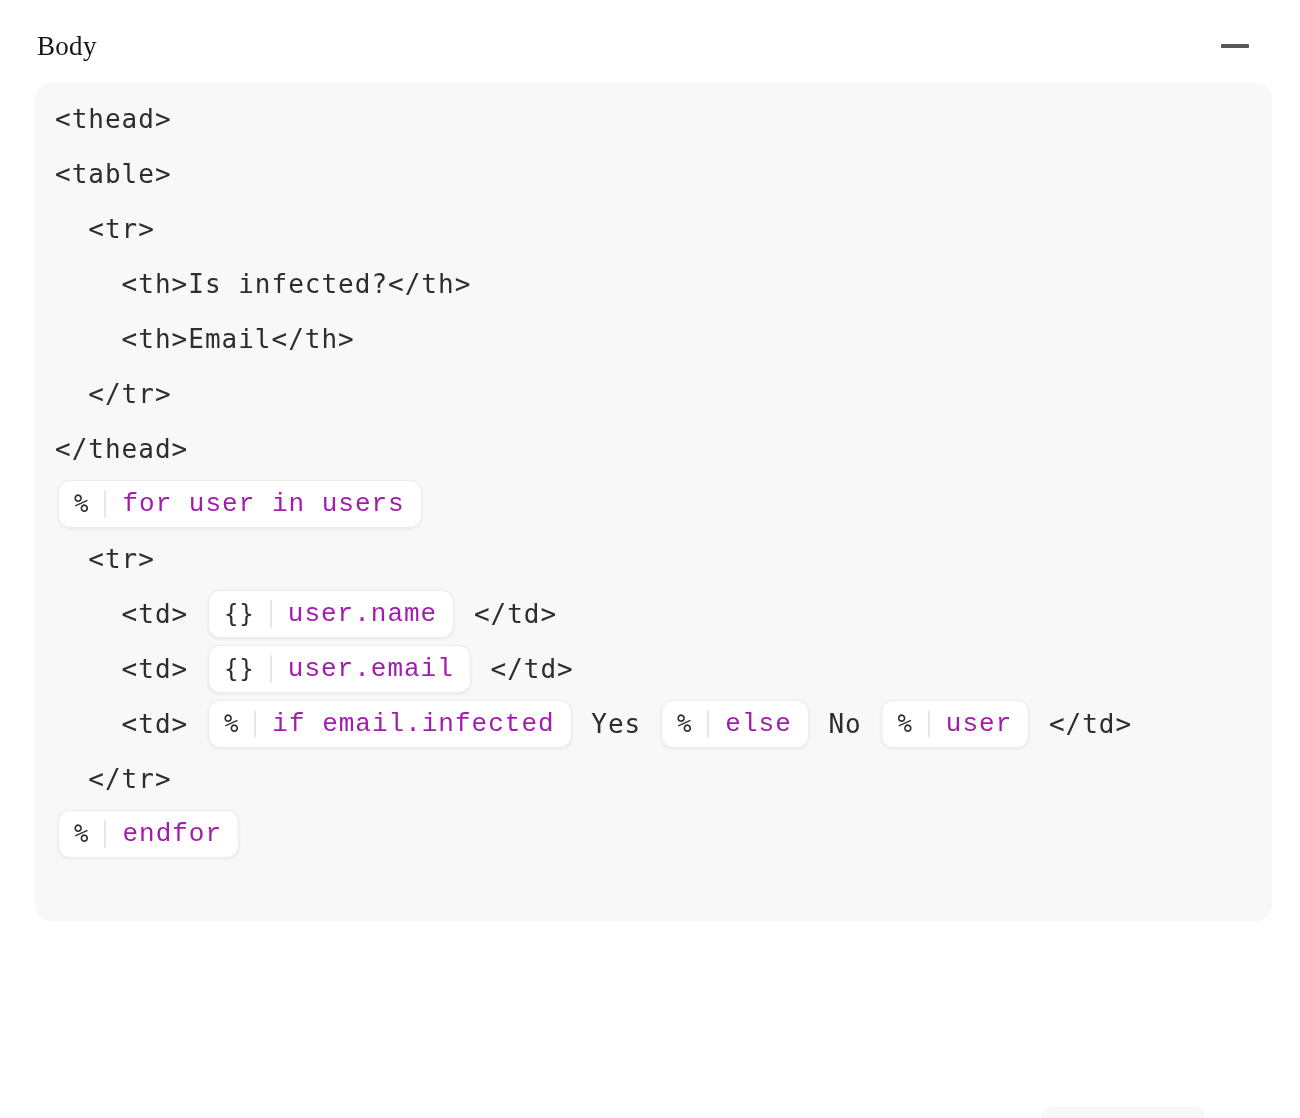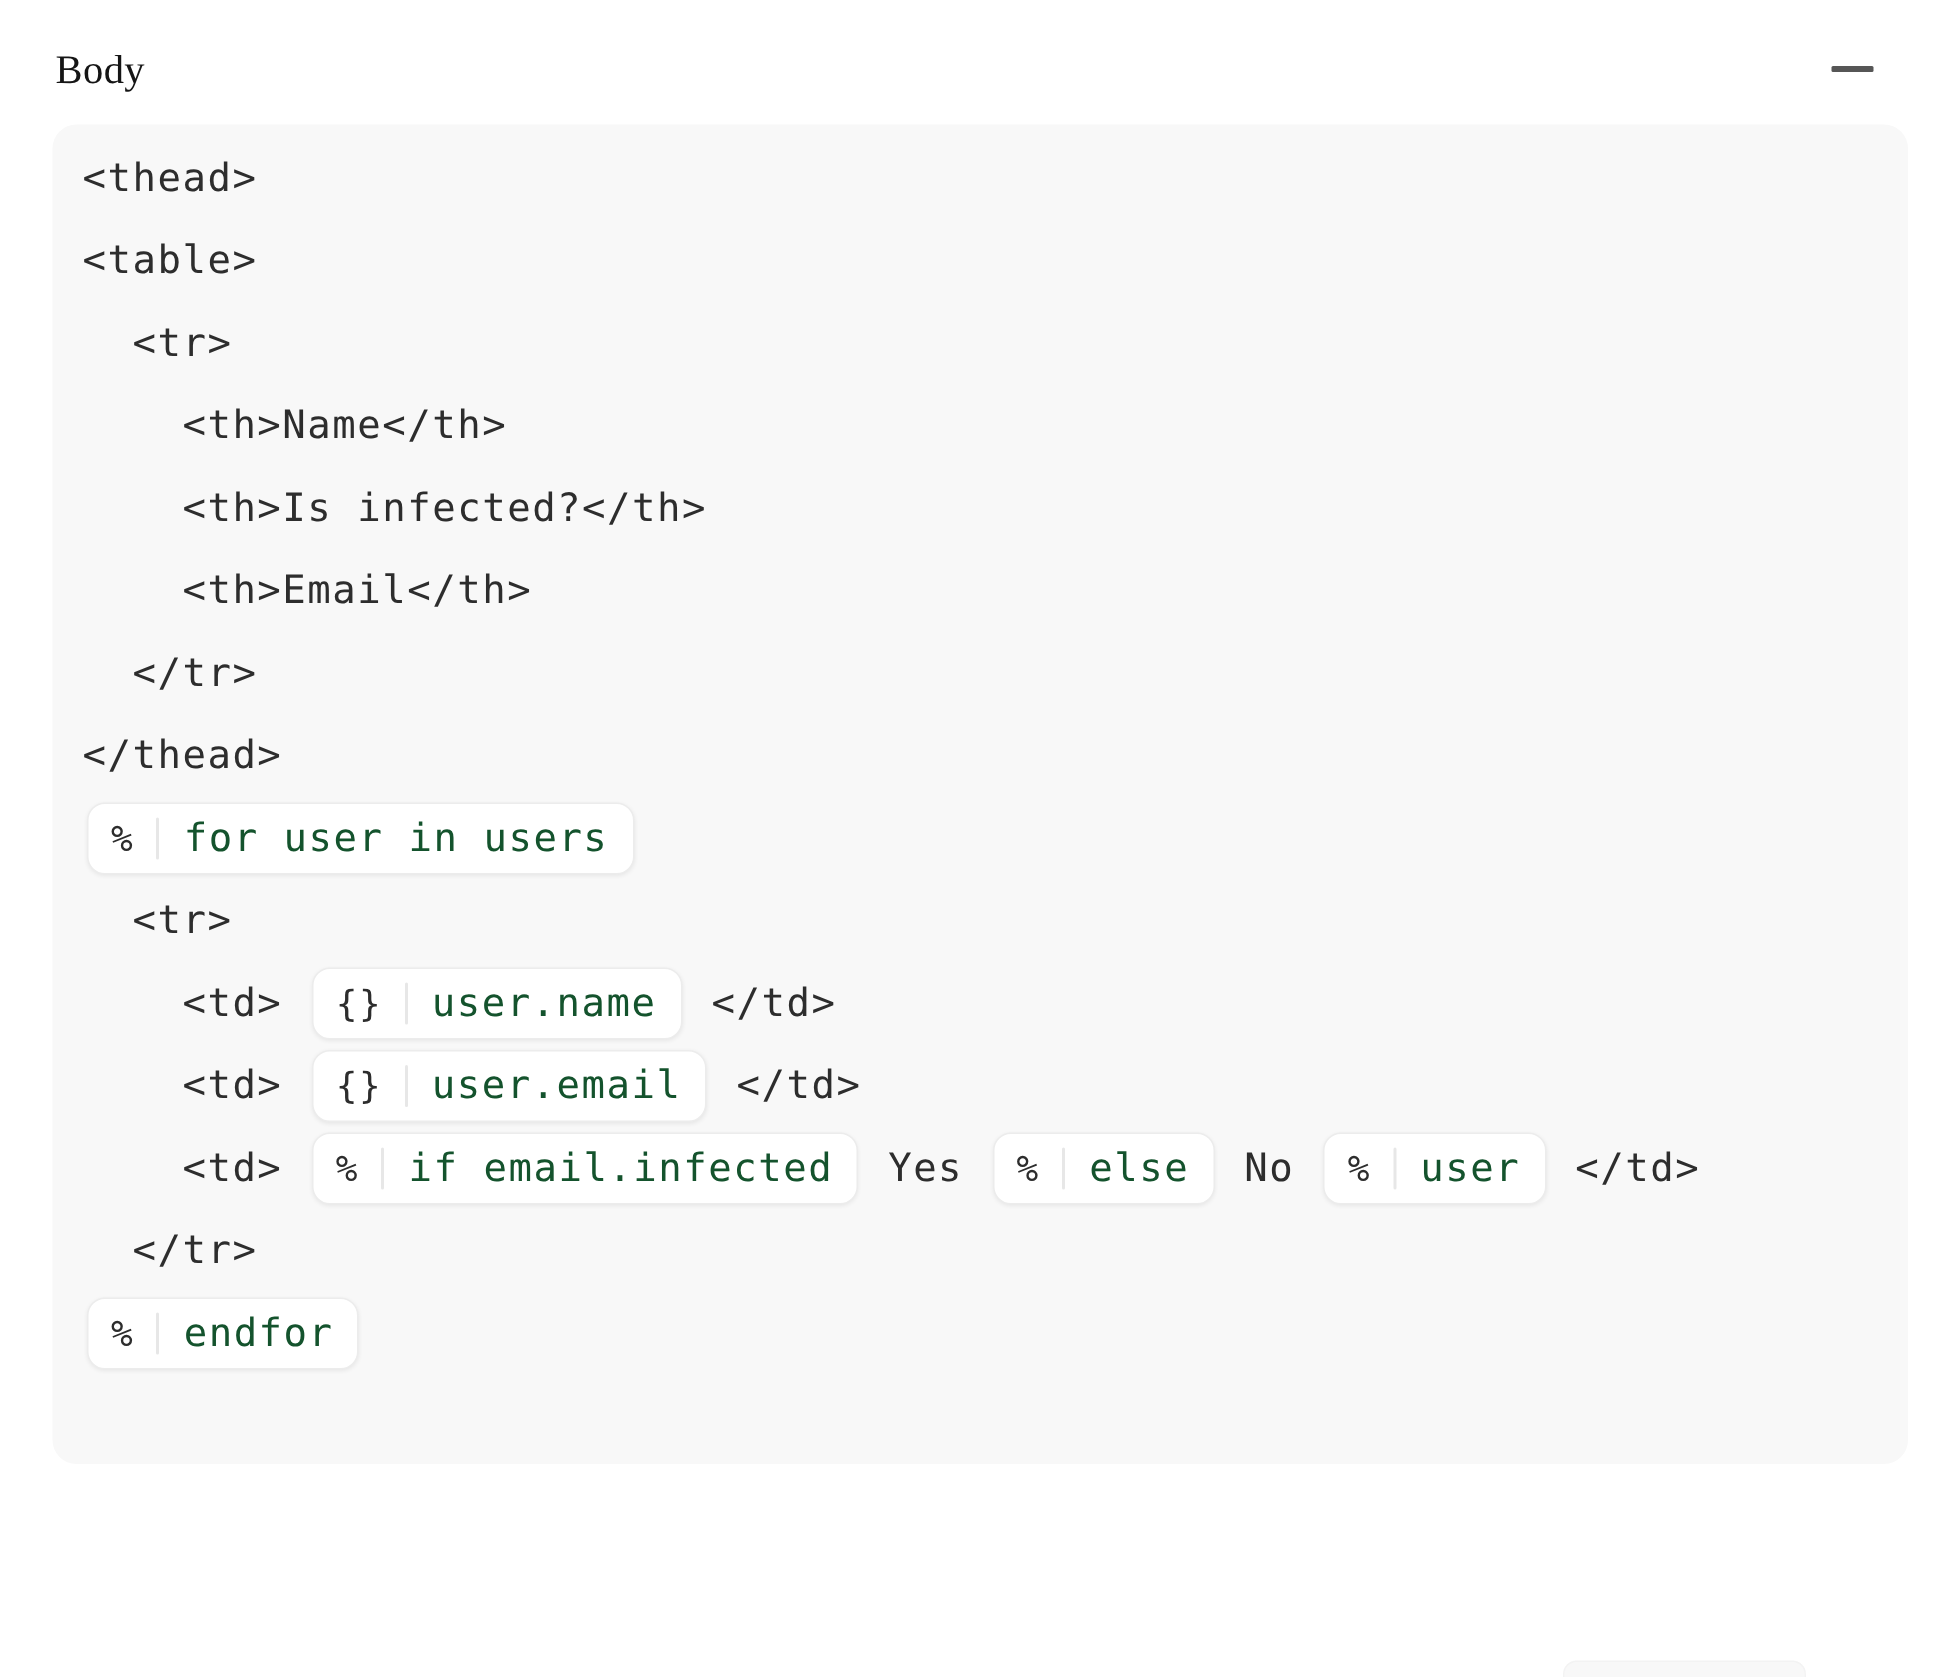--- a/index.html
+++ b/index.html
@@ -86,21 +86,22 @@
     width: 2px;
     background: #e7e7e7;
     margin: 9px 0;
     border-radius: 1px;
   }
   .pill-label {
     display: flex;
     align-items: center;
     padding: 0 16px;
     font-size: 26px;
-    color: #14532d;
+    color: #a21caf;
+    font-family: Liberation Mono, monospace;
   }
 
   
   .bottom-sliver {
     position: absolute;
     left: 1042px;
     top: 1107px;
     width: 162px;
     height: 24px;
     background: #f6f6f6;
@@ -126,23 +127,20 @@
   </div>
 
   <div class="code-line">
     <span class="txt">&lt;table&gt;</span>
   </div>
 
   <div class="code-line">
     <span class="txt">  &lt;tr&gt;</span>
   </div>
 
-  <div class="code-line">
-    <span class="txt">    &lt;th&gt;Name&lt;/th&gt;</span>
-  </div>
 
   <div class="code-line">
     <span class="txt">    &lt;th&gt;Is infected?&lt;/th&gt;</span>
   </div>
 
   <div class="code-line">
     <span class="txt">    &lt;th&gt;Email&lt;/th&gt;</span>
   </div>
 
   <div class="code-line">

